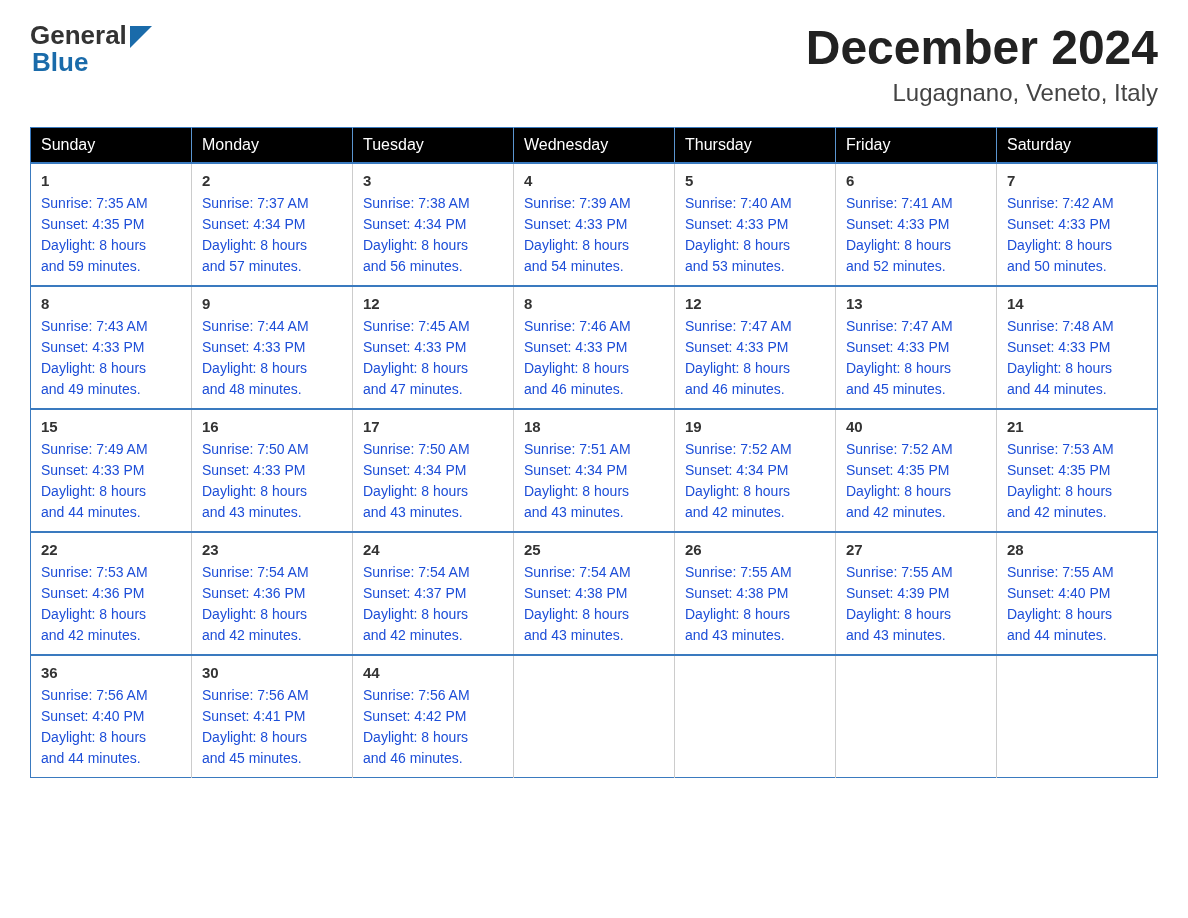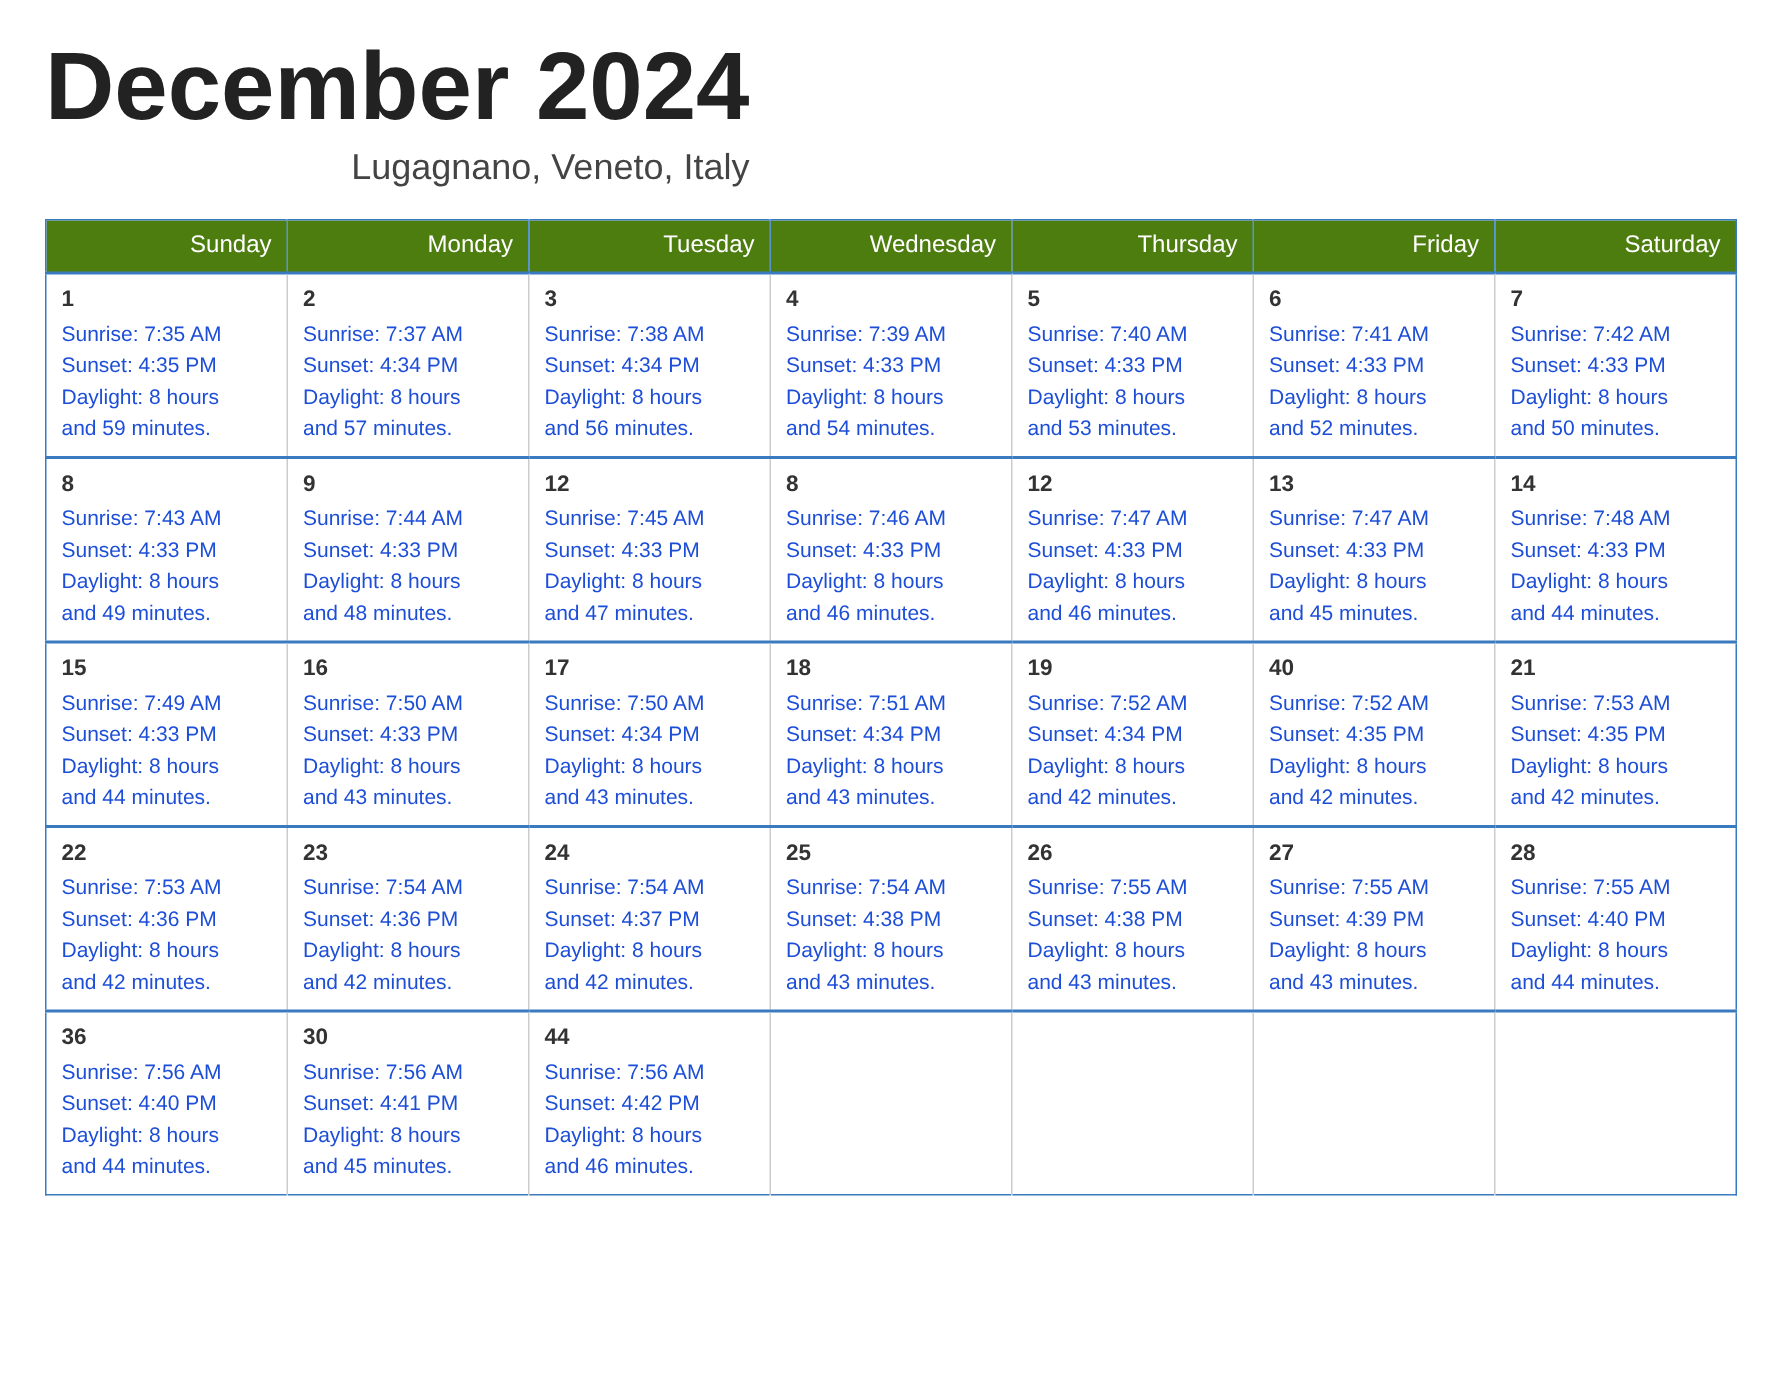--- a/index.html
+++ b/index.html
@@ -13,39 +13,39 @@
     .header {
       display: flex;
       justify-content: space-between;
       align-items: flex-start;
       margin-bottom: 20px;
     }
     .title-section {
       text-align: right;
     }
     .month-title {
-      font-size: 64px;
+      font-size: 48px;
       font-weight: bold;
       color: #222;
     }
     .location-title {
       font-size: 24px;
       color: #444;
       margin-top: 4px;
     }
     .calendar-table {
       width: 100%;
       border-collapse: collapse;
       border: 1px solid #3a7abf;
     }
     .calendar-table th {
-      background-color: #4d7c0f;
+      background-color: #000000;
       color: #ffffff;
       padding: 8px 10px;
-      text-align: right;
+      text-align: left;
       font-size: 16px;
       font-weight: normal;
       border-right: 1px solid #5a95d0;
     }
     .calendar-table th:last-child {
       border-right: none;
     }
     .calendar-table td {
       vertical-align: top;
       padding: 8px 10px;
@@ -94,20 +94,29 @@
       font-weight: bold;
       color: #1a6baa;
       margin-top: -4px;
       padding-left: 2px;
     }
   </style>
 </head>
 <body>
 
 <div class="header">
+  <div class="logo-wrapper">
+    <div class="logo-line1">
+      <span class="logo-g">General</span>
+      <svg width="22" height="22" viewBox="0 0 22 22" style="margin-left:3px; margin-bottom:-2px;">
+        <polygon points="0,0 22,0 0,22" fill="#1a6baa"></polygon>
+      </svg>
+    </div>
+    <div class="logo-line2">Blue</div>
+  </div>
   <div class="title-section">
     <div class="month-title">December 2024</div>
     <div class="location-title">Lugagnano, Veneto, Italy</div>
   </div>
 </div>
 
 <table class="calendar-table">
   <thead>
     <tr>
       <th>Sunday</th>

